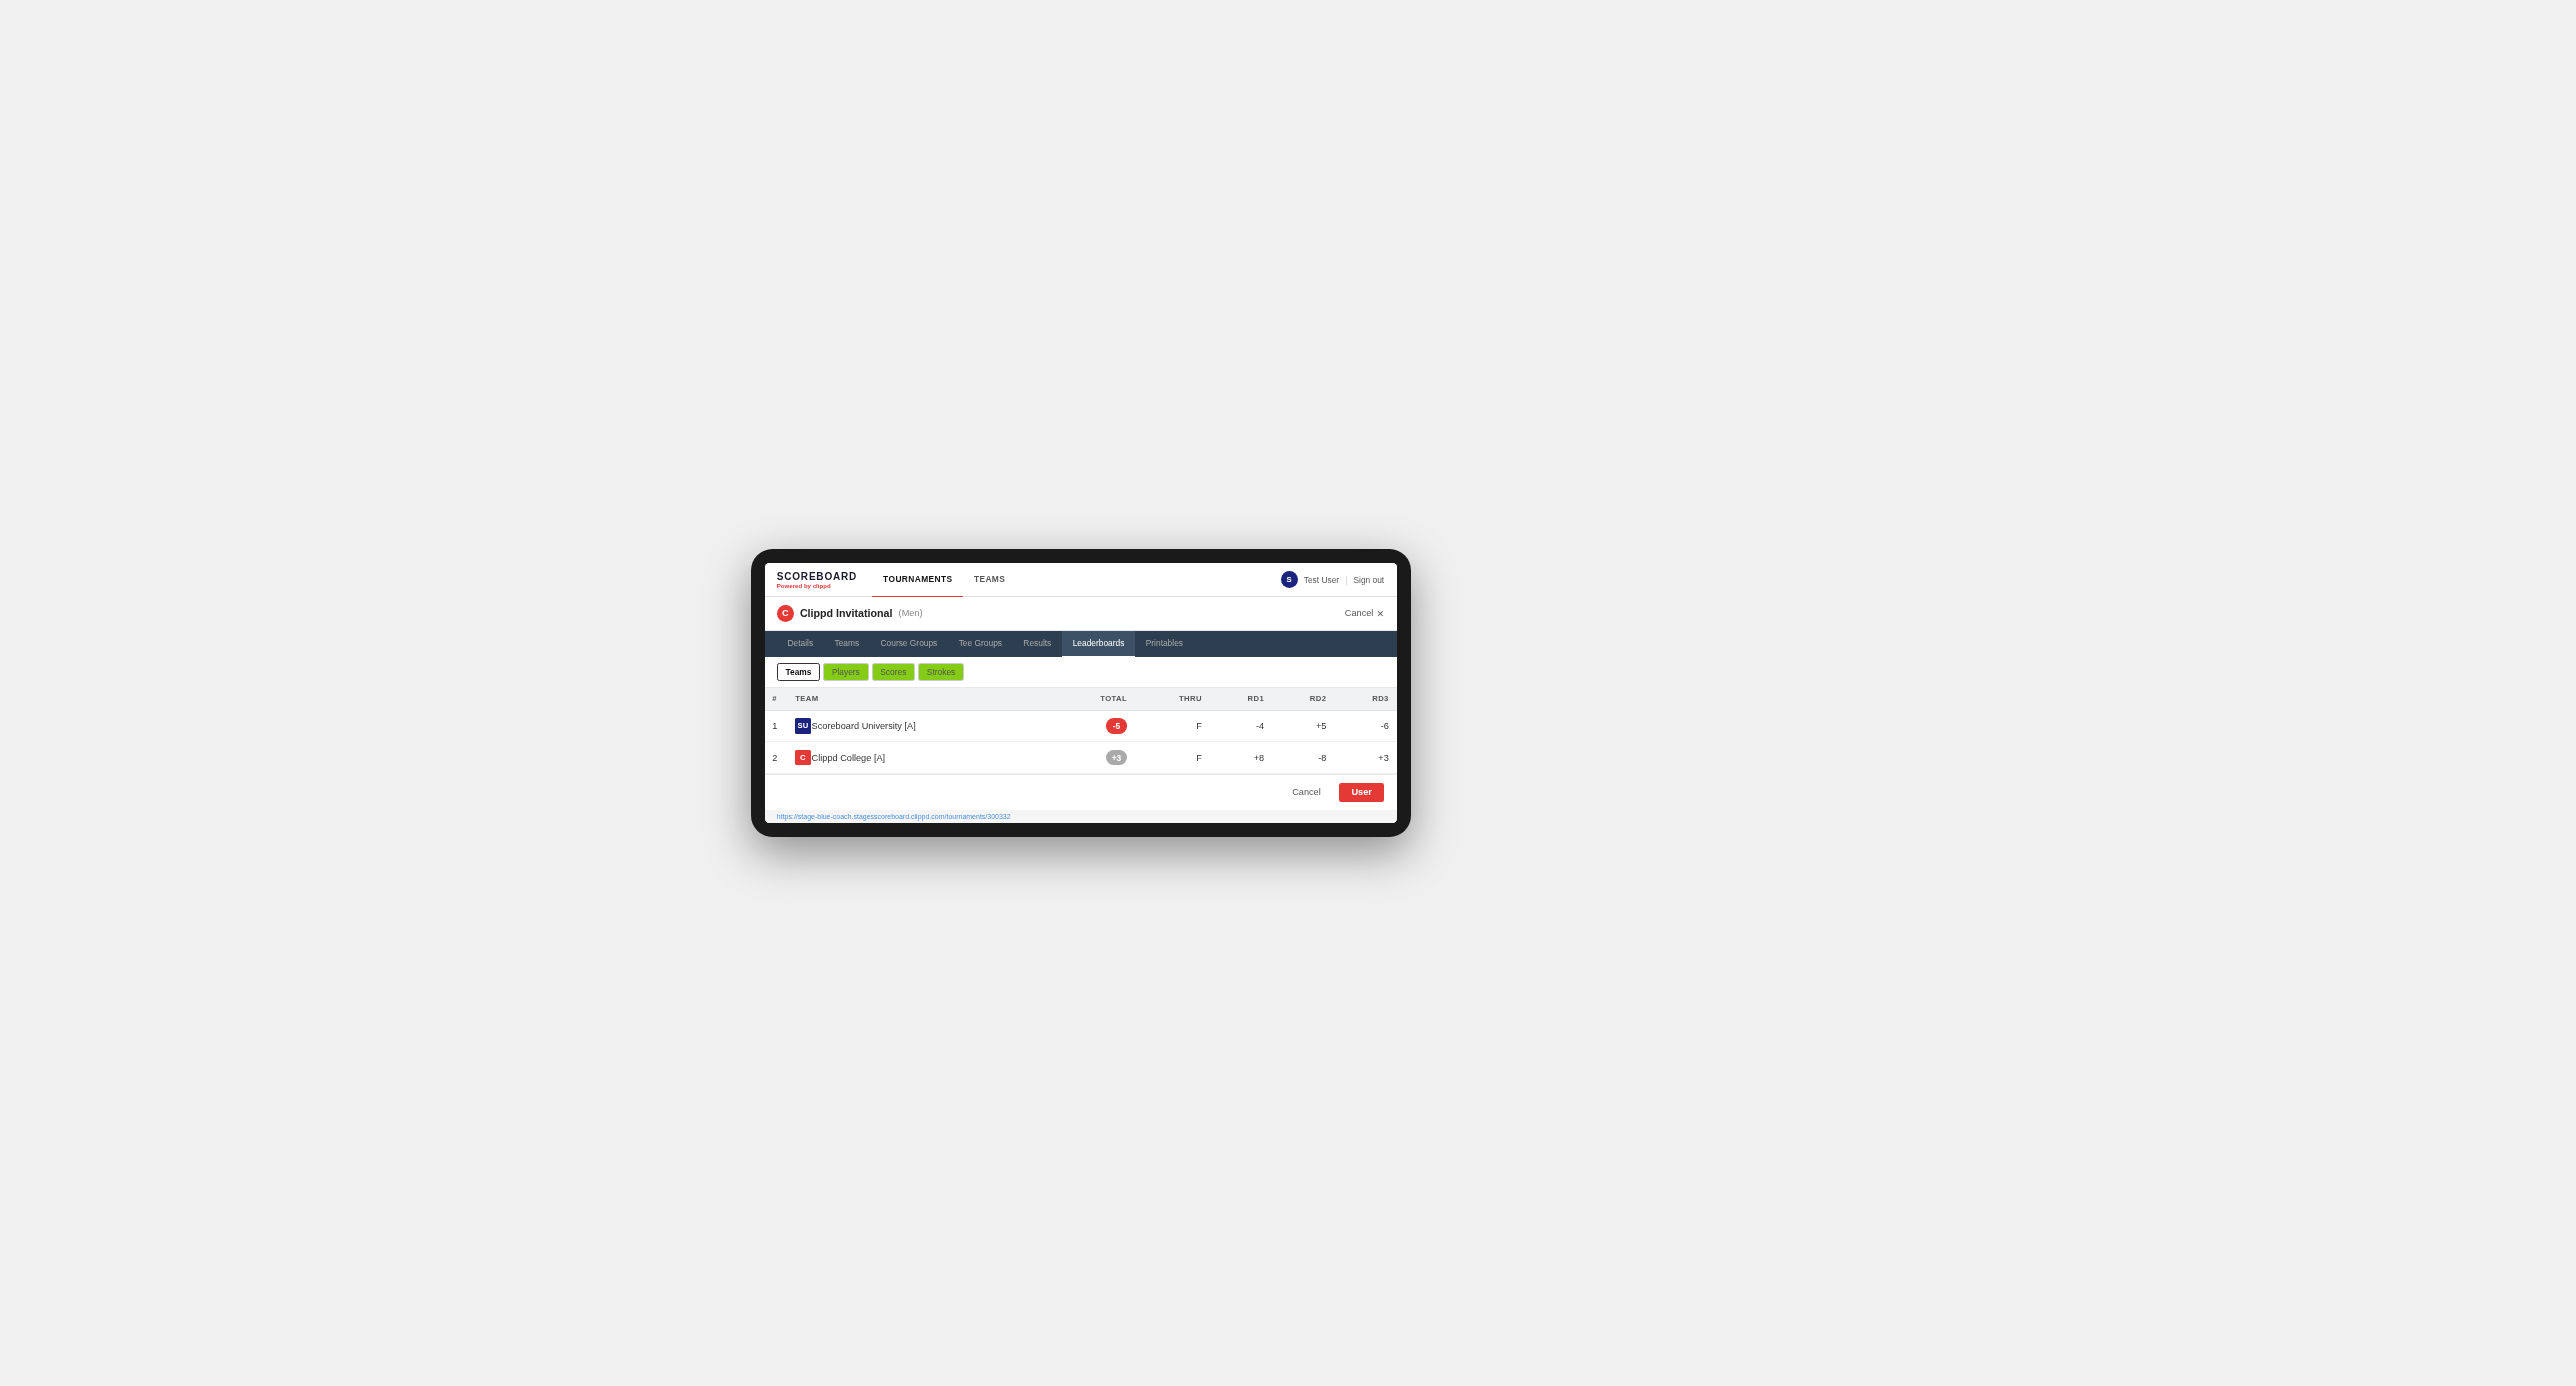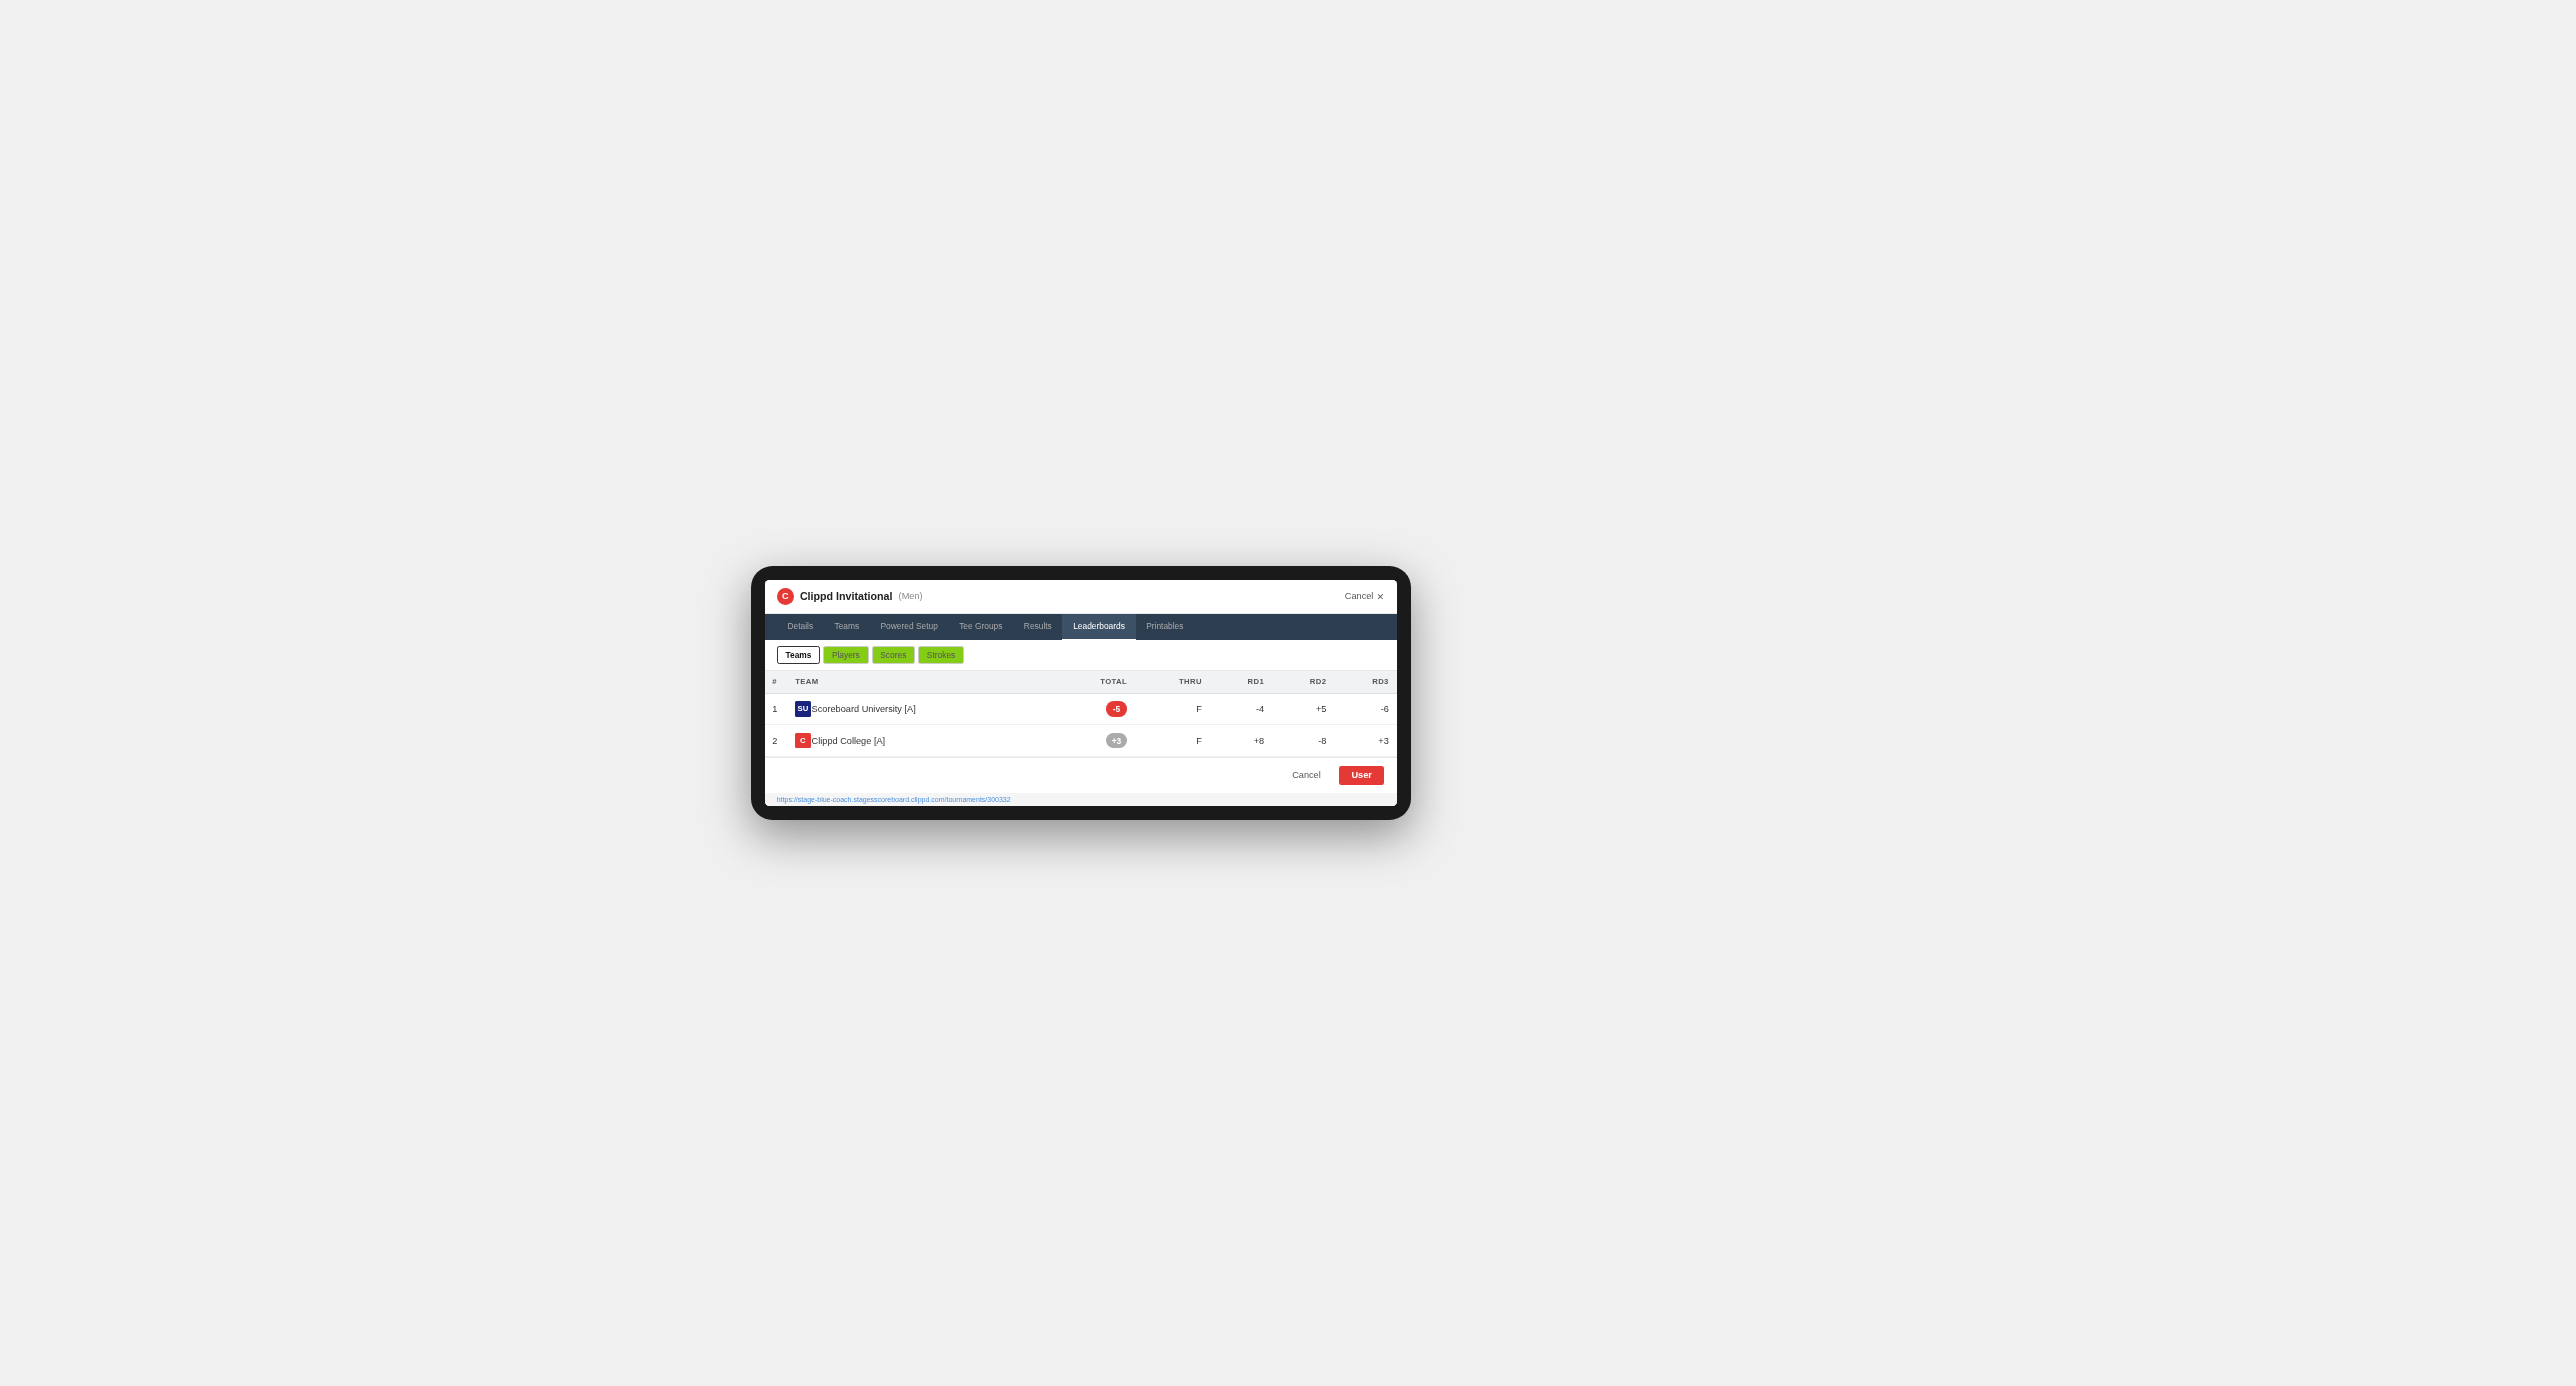--- a/index.html
+++ b/index.html
@@ -315,37 +315,55 @@
   </style>
 </head>
 <body>
 
 <div class="page-wrapper">
 
 
   <div class="tablet-frame">
     <div class="tablet-screen">
 
+      <div class="top-nav">
+        <div class="logo-area">
+          <span class="logo-scoreboard">SCOREBOARD</span>
+          <span class="logo-powered">
+            <span>Powered by</span> <span style="color:#e53935;font-weight:600;">clippd</span>
+          </span>
+        </div>
+        <div class="nav-links">
+          <div class="nav-link active">TOURNAMENTS</div>
+          <div class="nav-link">TEAMS</div>
+        </div>
+        <div class="nav-right">
+          <div class="user-avatar">S</div>
+          <span>Test User</span>
+          <span class="divider-pipe">|</span>
+          <span class="sign-out-link">Sign out</span>
+        </div>
+      </div>
 
       <div class="tournament-header">
         <div class="tournament-title-area">
           <div class="tournament-icon">C</div>
           <span class="tournament-name">Clippd Invitational</span>
           <span class="tournament-gender">(Men)</span>
         </div>
         <div class="cancel-x">
           <span>Cancel</span>
           <span>✕</span>
         </div>
       </div>
 
       <div class="sub-nav">
         <div class="sub-tab">Details</div>
         <div class="sub-tab">Teams</div>
-        <div class="sub-tab">Powered Setup</div>
+        <div class="sub-tab">Course Groups</div>
         <div class="sub-tab">Tee Groups</div>
         <div class="sub-tab">Results</div>
         <div class="sub-tab active">Leaderboards</div>
         <div class="sub-tab">Printables</div>
       </div>
 
       <div class="filter-bar">
         <button class="filter-btn active">Teams</button>
         <button class="filter-btn">Players</button>
         <button class="filter-btn">Scores</button>

